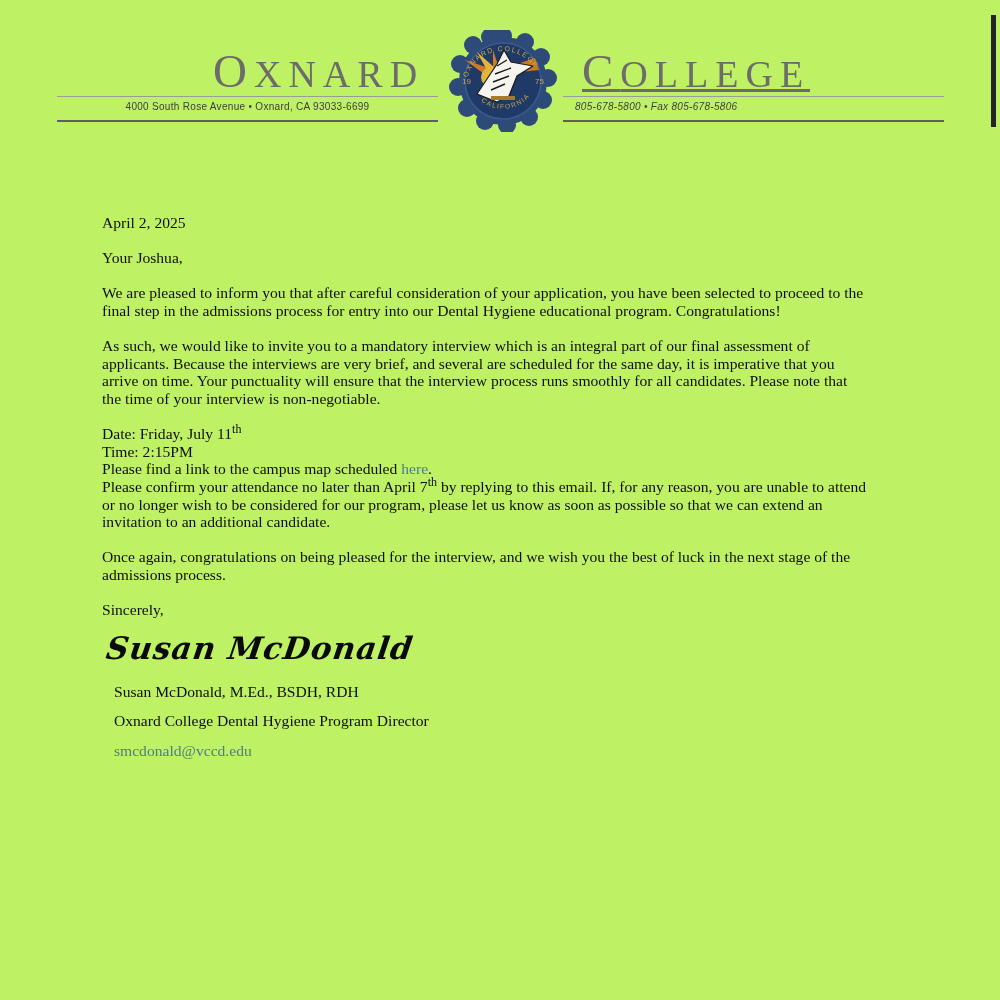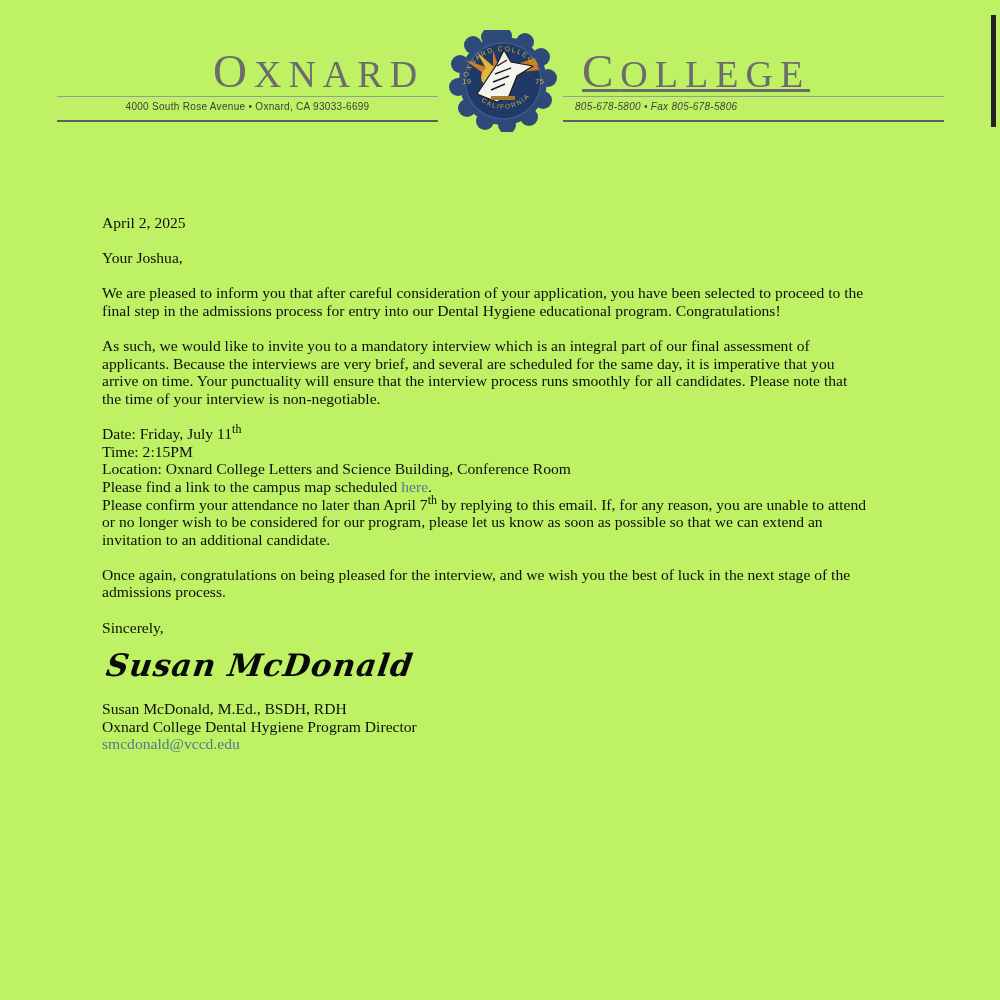--- a/index.html
+++ b/index.html
@@ -32,21 +32,21 @@
   .body-text p{margin:0 0 17.6px 0;}
   .body-text p.tight{margin:0;}
   sup{font-size:12px;line-height:0;vertical-align:super;}
   a.doc-link{color:#4d7b8f;cursor:pointer;}
   .signature{
     font-family:"DejaVu Serif", serif;
     font-style:italic;font-weight:bold;font-size:31px;line-height:36px;
     transform:skewX(-8deg);transform-origin:left bottom;
     margin:11px 0 17px 2px;letter-spacing:1px;color:#0a0a0a;
   }
-  .sig-block p{margin:0;}
+  .sig-block p{margin:12px;}
 </style>
 </head>
 <body>
 
 <div class="page">
 
   <div class="wordmark wordmark-left"><span class="initial">O</span><span>XNARD</span></div>
 
   <div class="wordmark wordmark-right"><span class="initial">C</span><span>OLLEGE</span></div>
 
@@ -115,21 +115,20 @@
     <p>April 2, 2025</p>
 
     <p>Your Joshua,</p>
 
     <p>We are pleased to inform you that after careful consideration of your application, you have been selected to proceed to the final step in the admissions process for entry into our Dental Hygiene educational program. Congratulations!</p>
 
     <p>As such, we would like to invite you to a mandatory interview which is an integral part of our final assessment of applicants. Because the interviews are very brief, and several are scheduled for the same day, it is imperative that you arrive on time. Your punctuality will ensure that the interview process runs smoothly for all candidates. Please note that the time of your interview is non-negotiable.</p>
 
     <p class="tight"><span>Date: Friday, July 11</span><sup>th</sup></p>
     <p class="tight">Time: 2:15PM</p>
-    <p class="tight">Location: Oxnard College Letters and Science Building, Conference Room</p>
     <p class="tight"><span>Please find a link to the campus map scheduled </span><a class="doc-link">here</a><span>.</span></p>
 
     <p><span>Please confirm your attendance no later than April 7</span><sup>th</sup><span> by replying to this email. If, for any reason, you are unable to attend or no longer wish to be considered for our program, please let us know as soon as possible so that we can extend an invitation to an additional candidate.</span></p>
 
     <p>Once again, congratulations on being pleased for the interview, and we wish you the best of luck in the next stage of the admissions process.</p>
 
     <p class="tight">Sincerely,</p>
 
     <div class="signature">Susan McDonald</div>
 

